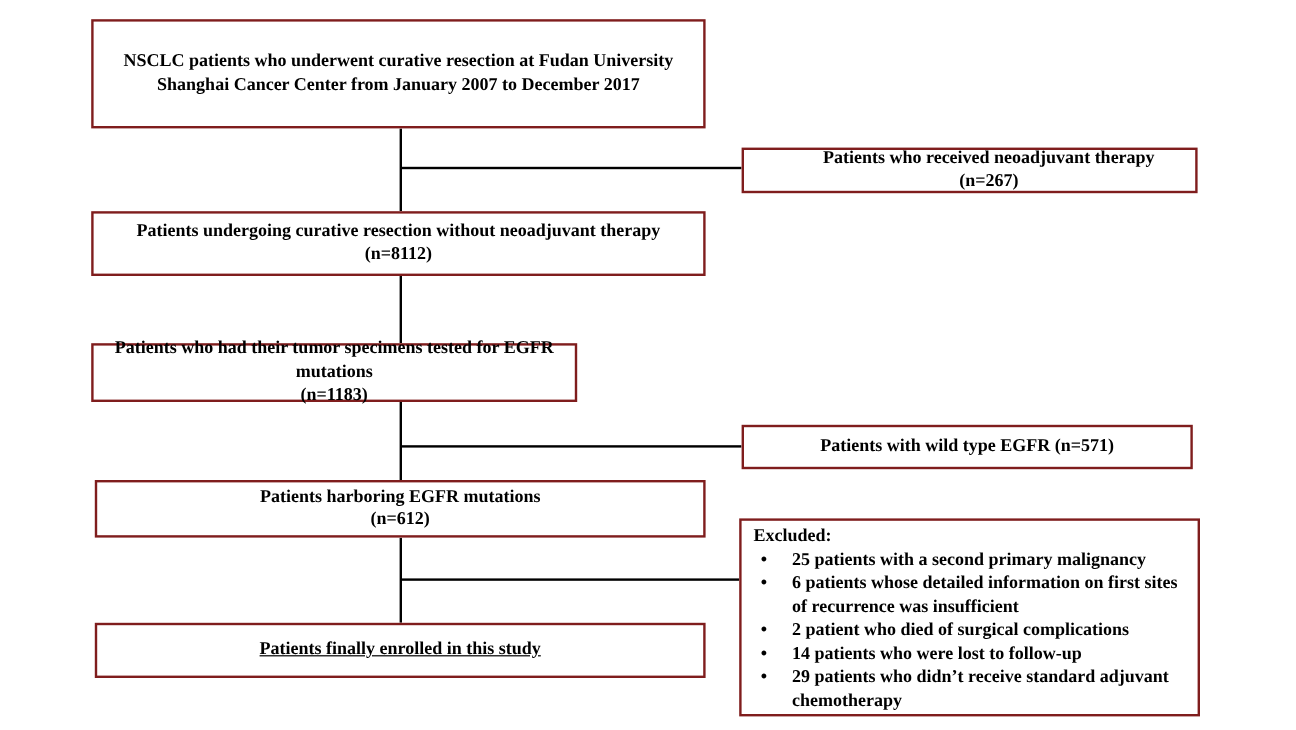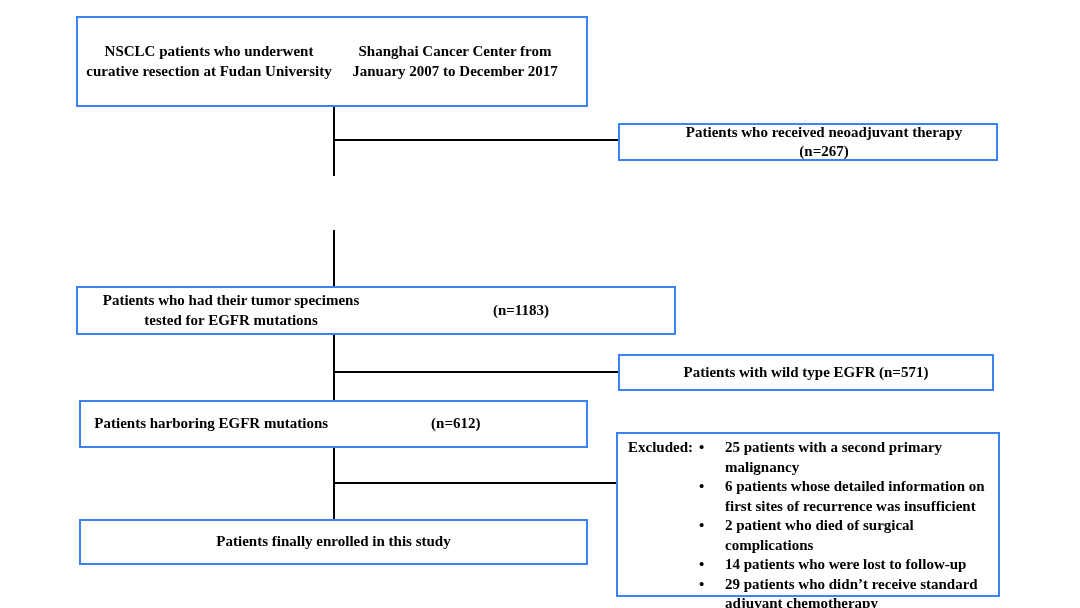--- a/index.html
+++ b/index.html
@@ -9,38 +9,38 @@
     width: 1080px;
     height: 608px;
     background: #ffffff;
     font-family: "Liberation Serif", "DejaVu Serif", serif;
     font-weight: bold;
     color: #000000;
     overflow: hidden;
   }
   .fbox {
     position: absolute;
-    border: 2px solid #3b82f6;
+    border: 2px solid #7f1d1d;
     background: #ffffff;
     display: flex;
-    flex-direction: row;
+    flex-direction: column;
     align-items: center;
     justify-content: center;
     text-align: center;
     font-size: 15px;
     line-height: 1.3;
     padding: 2px 8px;
   }
   .fbox .bline { width: 100%; }
   
   .box-cohort        { left: 76px;  top: 16px;  width: 512px; height: 91px; }
   .box-no-neo        { left: 76px;  top: 176px; width: 512px; height: 54px; }
-  .box-egfr-tested   { left: 76px;  top: 286px; width: 600px; height: 49px; }
+  .box-egfr-tested   { left: 76px;  top: 286px; width: 405px; height: 49px; }
   .box-egfr-mut      { left: 79px;  top: 400px; width: 509px; height: 48px; justify-content: center; }
-  .box-enrolled      { left: 79px;  top: 519px; width: 509px; height: 46px; }
+  .box-enrolled      { left: 79px;  top: 519px; width: 509px; height: 46px; text-decoration: underline; }
   
   .box-side-neo      { left: 618px; top: 123px; width: 380px; height: 38px; padding-left: 40px; }
   .box-side-wild     { left: 618px; top: 354px; width: 376px; height: 37px; }
   
   .box-excluded {
     left: 616px; top: 432px; width: 384px; height: 165px;
     align-items: flex-start;
     justify-content: flex-start;
     text-align: left;
     padding: 4px 8px 4px 10px;
@@ -73,20 +73,24 @@
   <div class="vline v3"></div>
   <div class="hline h2"></div>
   <div class="vline v4"></div>
   <div class="hline h3"></div>
 
   <div class="fbox box-cohort">
     <div class="bline">NSCLC patients who underwent curative resection at Fudan University</div>
     <div class="bline">Shanghai Cancer Center from January 2007 to December 2017</div>
   </div>
 
+  <div class="fbox box-no-neo">
+    <div class="bline">Patients undergoing curative resection without neoadjuvant therapy</div>
+    <div class="bline">(n=8112)</div>
+  </div>
 
   <div class="fbox box-egfr-tested">
     <div class="bline">Patients who had their tumor specimens tested for EGFR mutations</div>
     <div class="bline">(n=1183)</div>
   </div>
 
   <div class="fbox box-egfr-mut">
     <div class="bline">Patients harboring EGFR mutations</div>
     <div class="bline">(n=612)</div>
   </div>

